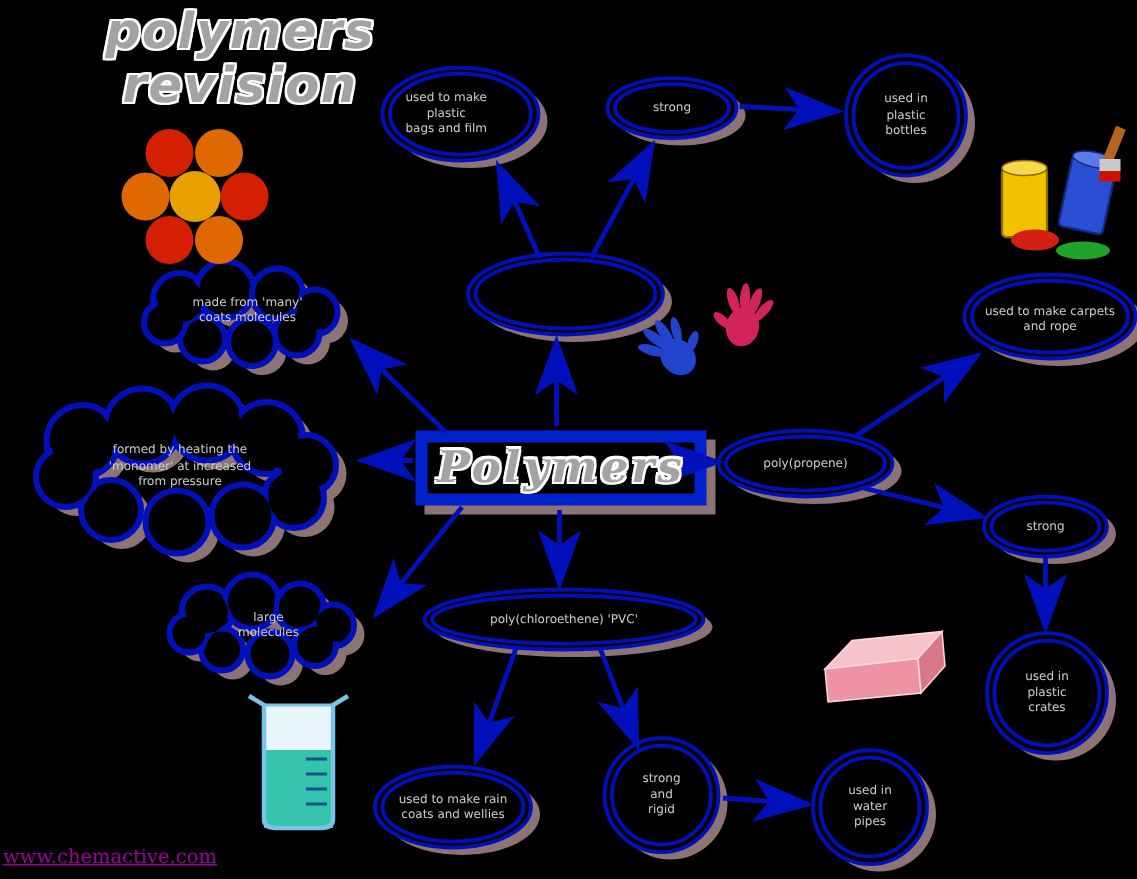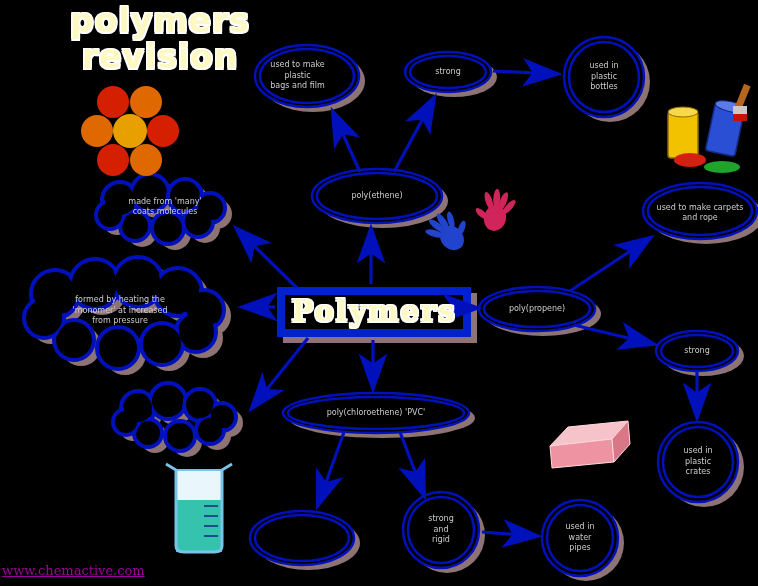--- a/index.html
+++ b/index.html
@@ -2,24 +2,24 @@
 <html><head>
 <meta charset="utf-8">
 <style>
   html,body{margin:0;padding:0;background:#000;}
   .stage{position:relative;width:758px;height:586px;background:#000;overflow:hidden;
          font-family:"DejaVu Sans",sans-serif;}
   .layer{position:absolute;left:0;top:0;}
   .label{position:absolute;display:flex;align-items:center;justify-content:center;
          text-align:center;white-space:pre-line;color:#cdcdcd;font-size:8px;
          line-height:1.3;pointer-events:none;}
-  .outline{color:#fef9c3;
+  .outline{color:#a3a3a3;
     text-shadow:-1.5px -1.5px 0 #fff, 1.5px -1.5px 0 #fff, -1.5px 1.5px 0 #fff,
                  1.5px 1.5px 0 #fff, 0 -1.5px 0 #fff, 0 1.5px 0 #fff,
-                -1.5px 0 0 #fff, 1.5px 0 0 #fff;}
+                -1.5px 0 0 #fff, 1.5px 0 0 #fff;font-style:italic;}
   .title{font-size:33px;font-weight:bold;line-height:1.1;letter-spacing:1px;}
   .boxlabel{font-family:"DejaVu Serif",serif;font-size:29px;font-weight:bold;letter-spacing:2px;}
   .linkwrap{position:absolute;left:2px;top:560px;}
   .linkwrap a{color:#9b009b;font-family:"DejaVu Serif",serif;font-size:13px;text-decoration:underline;}
 </style>
 </head>
 <body>
 
 <div class="stage">
 
@@ -301,43 +301,46 @@
 
   <div class="label" style="left:257px;top:48px;width:81px;height:56px;">used to make plastic
 bags and film</div>
 
   <div class="label" style="left:406px;top:54px;width:84px;height:36px;">strong</div>
 
   <div class="label" style="left:566px;top:40px;width:76px;height:74px;">used in
 plastic
 bottles</div>
 
-  <div class="label" style="left:314px;top:171px;width:126px;height:50px;">poly(ethene)</div>
 
   <div class="label" style="left:104px;top:184px;width:122px;height:46px;">made from 'many'
 coats molecules</div>
 
   <div class="label" style="left:645px;top:185px;width:110px;height:56px;">used to make carpets
 and rope</div>
 
   <div class="label" style="left:481px;top:289px;width:112px;height:40px;text-align:center;">poly(propene)</div>
 
   <div class="label" style="left:30px;top:284px;width:180px;height:54px;">formed by heating the
 'monomer' at increased
 from pressure</div>
 
   <div class="label" style="left:658px;top:333px;width:78px;height:36px;">strong</div>
 
+  <div class="label" style="left:123px;top:396px;width:112px;height:42px;">large
+molecules</div>
 
   <div class="label" style="left:285px;top:397px;width:182px;height:32px;">poly(chloroethene) 'PVC'</div>
 
   <div class="label" style="left:660px;top:424px;width:76px;height:76px;">used in
 plastic
 crates</div>
 
+  <div class="label" style="left:252px;top:513px;width:100px;height:50px;">used to make rain
+coats and wellies</div>
 
   <div class="label" style="left:405px;top:494px;width:72px;height:72px;">strong
 and
 rigid</div>
 
   <div class="label" style="left:544px;top:502px;width:72px;height:72px;">used in
 water
 pipes</div>
 
   <div class="linkwrap">

